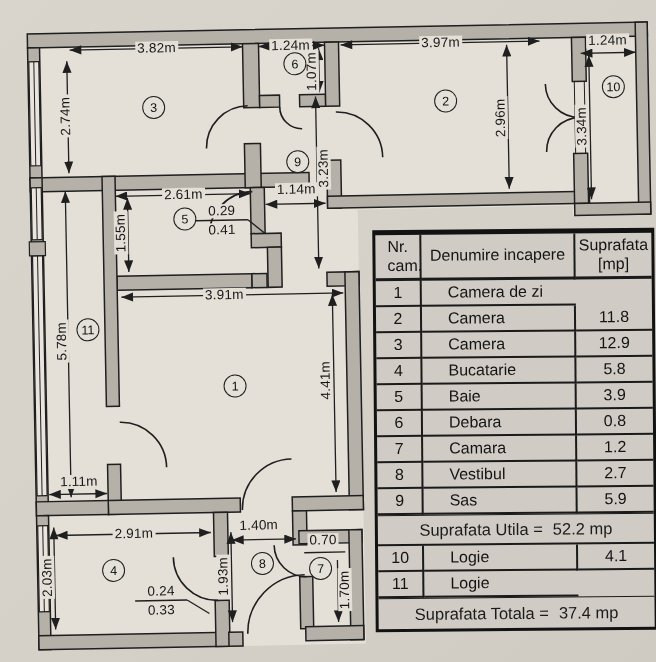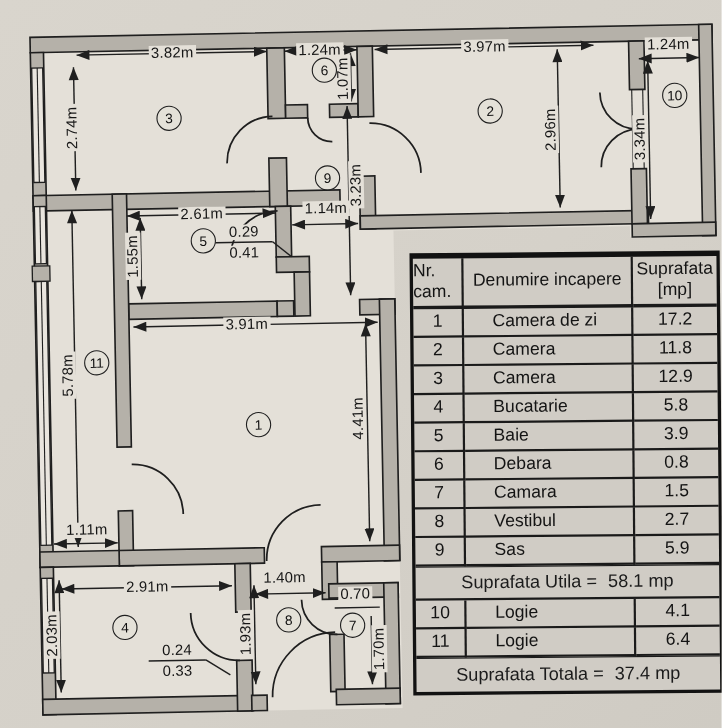--- a/index.html
+++ b/index.html
@@ -23,21 +23,21 @@
   #area-table{position:absolute;left:374px;top:229px;width:282px;
     background:#d0ccc5;border:3px solid #121212;border-top-width:5px;
     transform:rotate(-0.5deg);box-sizing:border-box;}
   .t-row{display:grid;grid-template-columns:46px 154px 1fr;}
   .t-cell{border-bottom:2px solid #1a1a1a;border-right:2px solid #1a1a1a;
     display:flex;align-items:center;justify-content:center;
     font-size:16px;color:#141414;box-sizing:border-box;}
   .t-cell:last-child{border-right:none;}
   .t-head .t-cell{height:46px;border-bottom:3px solid #1a1a1a;
     white-space:pre-line;text-align:center;line-height:1.15;}
-  .t-head .t-cell.c1{justify-content:flex-start;padding-left:0;text-align:left;}
+  .t-head .t-cell.c1{justify-content:flex-start;padding-left:12px;text-align:left;}
   .t-data .t-cell{height:26px;}
   .t-data .t-cell.c2{justify-content:flex-start;padding-left:26px;}
   .t-merge{height:28px;border-bottom:2px solid #1a1a1a;display:flex;
     align-items:center;justify-content:center;gap:10px;font-size:16.5px;
     border-top:1px solid #1a1a1a;}
   .t-merge.total{height:30px;border-bottom:none;border-top:1px solid #1a1a1a;}
 </style>
 </head>
 <body>
 
@@ -207,21 +207,20 @@
     <div class="t-cell c1">Nr.
 cam.</div>
     <div class="t-cell c2">Denumire incapere</div>
     <div class="t-cell c3">Suprafata
 [mp]</div>
   </div>
 
   <div class="t-row t-data">
     <div class="t-cell c1">1</div>
     <div class="t-cell c2">Camera de zi</div>
-    <div class="t-cell c3">17.2</div>
   </div>
   <div class="t-row t-data">
     <div class="t-cell c1">2</div>
     <div class="t-cell c2">Camera</div>
     <div class="t-cell c3">11.8</div>
   </div>
   <div class="t-row t-data">
     <div class="t-cell c1">3</div>
     <div class="t-cell c2">Camera</div>
     <div class="t-cell c3">12.9</div>
@@ -237,46 +236,45 @@
     <div class="t-cell c3">3.9</div>
   </div>
   <div class="t-row t-data">
     <div class="t-cell c1">6</div>
     <div class="t-cell c2">Debara</div>
     <div class="t-cell c3">0.8</div>
   </div>
   <div class="t-row t-data">
     <div class="t-cell c1">7</div>
     <div class="t-cell c2">Camara</div>
-    <div class="t-cell c3">1.5</div>
+    <div class="t-cell c3">1.2</div>
   </div>
   <div class="t-row t-data">
     <div class="t-cell c1">8</div>
     <div class="t-cell c2">Vestibul</div>
     <div class="t-cell c3">2.7</div>
   </div>
   <div class="t-row t-data">
     <div class="t-cell c1">9</div>
     <div class="t-cell c2">Sas</div>
     <div class="t-cell c3">5.9</div>
   </div>
 
   <div class="t-merge">
     <span>Suprafata Utila =</span>
-    <span>58.1 mp</span>
+    <span>52.2 mp</span>
   </div>
 
   <div class="t-row t-data">
     <div class="t-cell c1">10</div>
     <div class="t-cell c2">Logie</div>
     <div class="t-cell c3">4.1</div>
   </div>
   <div class="t-row t-data">
     <div class="t-cell c1">11</div>
     <div class="t-cell c2">Logie</div>
-    <div class="t-cell c3">6.4</div>
   </div>
 
   <div class="t-merge total">
     <span>Suprafata Totala =</span>
     <span>37.4 mp</span>
   </div>
 </div>
 
 </body></html>

